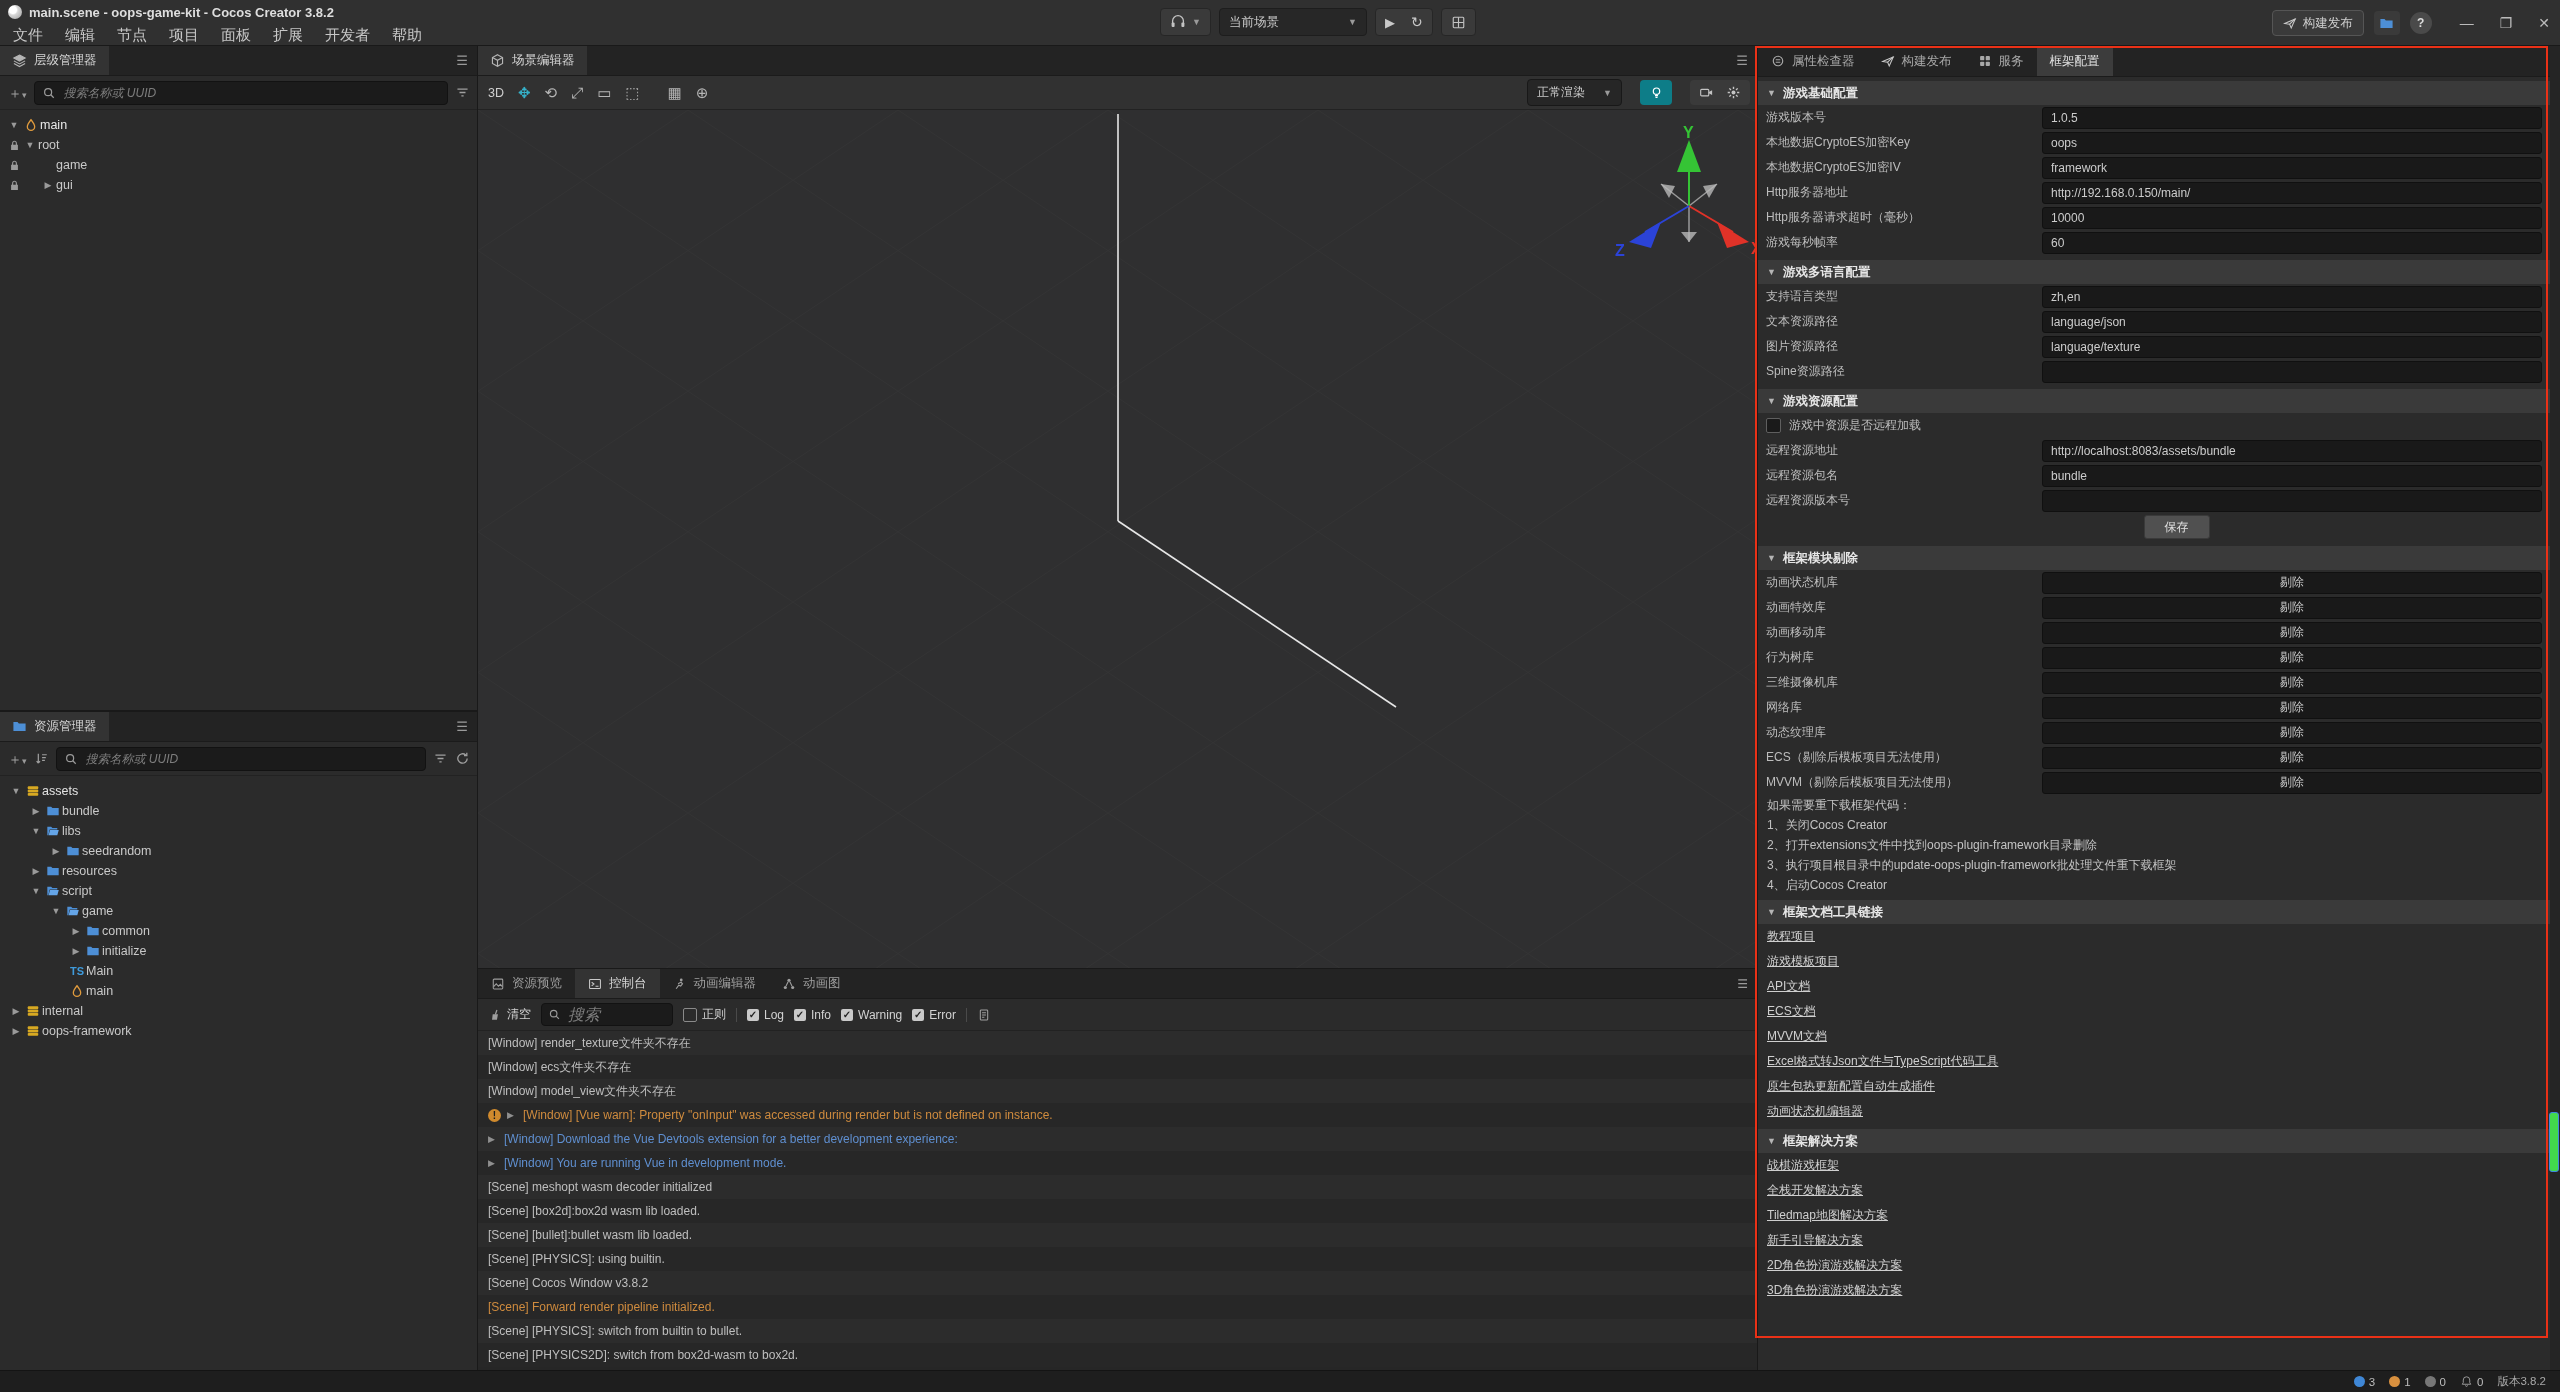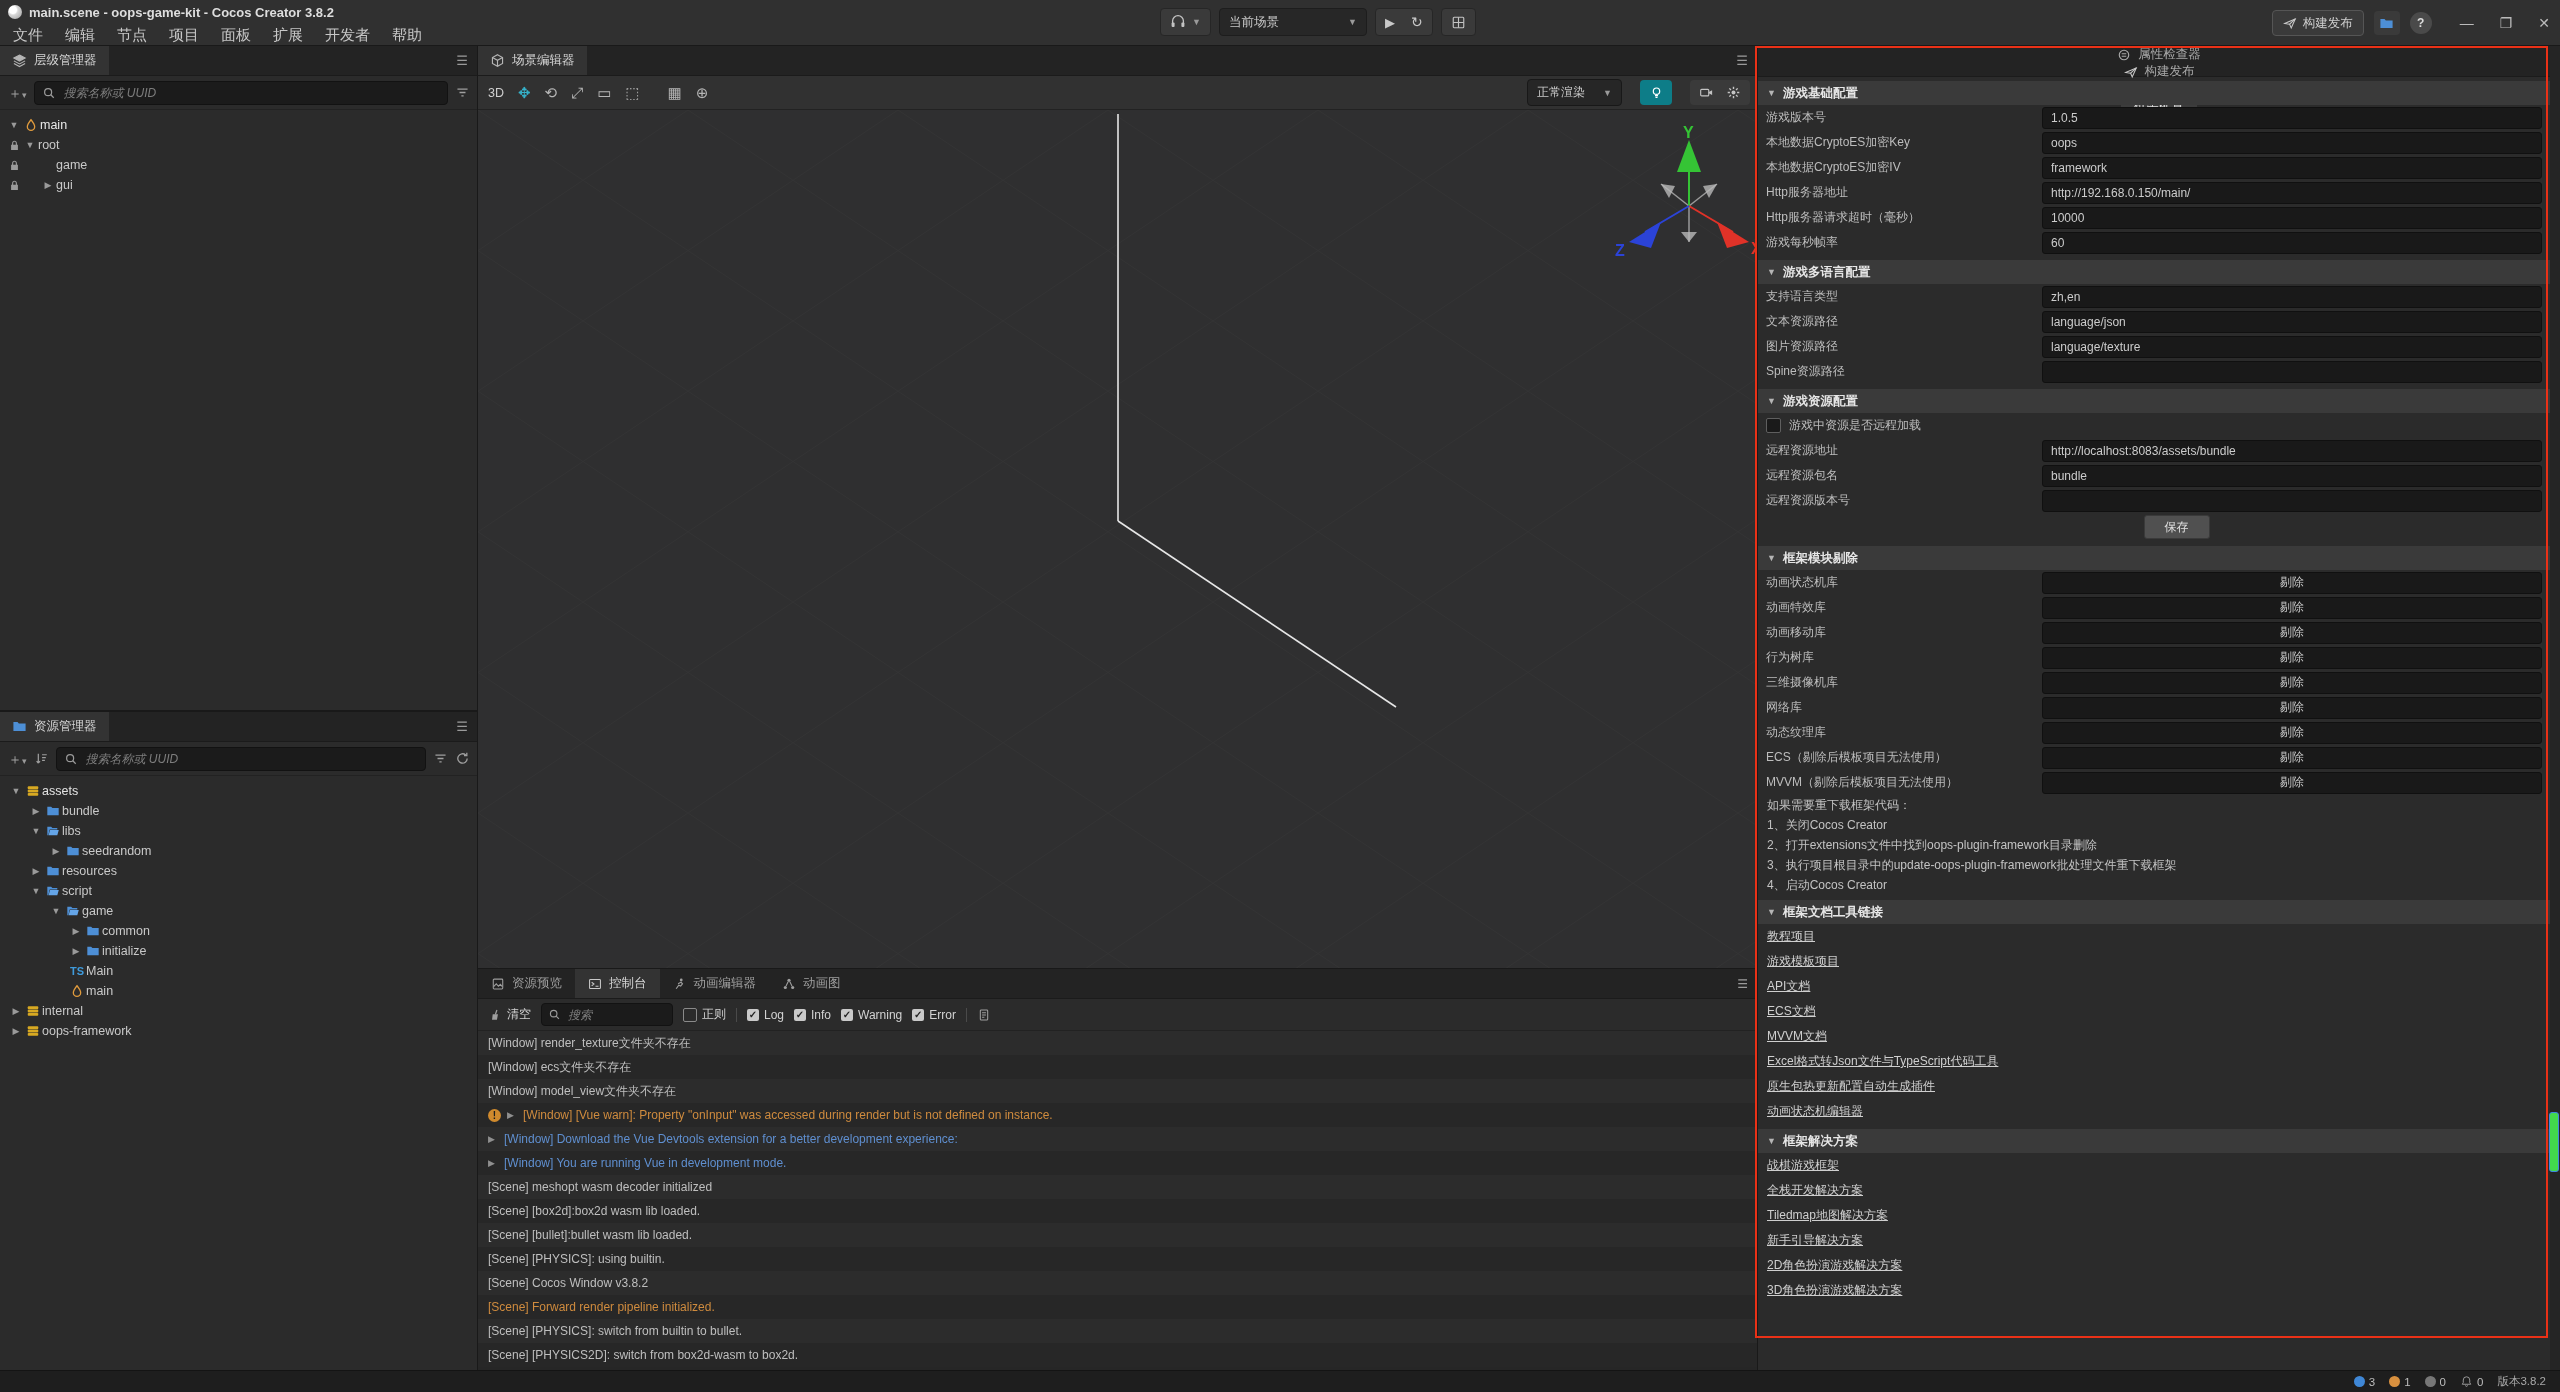--- a/index.html
+++ b/index.html
@@ -49,37 +49,37 @@
   .rendersel{height:25px;background:#262626;border:1px solid #181818;border-radius:4px;display:flex;align-items:center;gap:18px;padding:0 9px;color:#c9c9c9;}
   .bulbbtn{width:32px;height:25px;border-radius:4px;background:#0d7d88;display:flex;align-items:center;justify-content:center;}
   .grpbtn{height:25px;border-radius:4px;background:#3a3a3a;display:flex;align-items:center;gap:12px;padding:0 9px;color:#c4c4c4;}
   .viewport{position:relative;background:#2f2f30;overflow:hidden;}
   
   .ctabs{height:29px;background:#232323;display:flex;align-items:center;border-bottom:1px solid #1b1b1b;}
   .ctab{height:29px;display:flex;align-items:center;gap:7px;padding:0 13px;color:#9f9f9f;font-size:12.5px;}
   .ctab.active{background:#333333;color:#d8d8d8;}
   .ctoolbar{height:31px;display:flex;align-items:center;gap:10px;padding:0 10px;border-bottom:1px solid #222;background:#2b2b2b;}
   .csearch{width:118px;height:21px;background:#1b1b1b;border:1px solid #121212;border-radius:4px;display:flex;align-items:center;gap:5px;padding:0 6px;}
-  .csearch input{width:80px;background:transparent;border:none;outline:none;color:#22c55e;font-size:12px;font-style:italic;font-family:"Liberation Sans",sans-serif;}
+  .csearch input{width:80px;background:transparent;border:none;outline:none;color:#22c55e;font-size:16px;font-style:italic;font-family:"Liberation Sans",sans-serif;}
   .csearch input::placeholder{color:#7d7d7d;}
   .cb{width:12px;height:12px;border-radius:2px;background:#c9c9c9;color:#222;font-size:10px;font-weight:bold;display:flex;align-items:center;justify-content:center;flex:none;}
   .cb.empty{background:transparent;border:1px solid #8a8a8a;}
   .cfl{display:flex;align-items:center;gap:5px;color:#d2d2d2;font-size:12px;}
   .vsep{width:1px;height:14px;background:#4a4a4a;}
   .logs{overflow:hidden;background:#262626;}
   .logrow{height:24px;display:flex;align-items:center;gap:6px;padding:0 10px;font-size:12px;color:#bfbfbf;}
   .logrow:nth-child(odd){background:#2c2c2c;}
   .logrow:nth-child(even){background:#272727;}
   .logrow .lchev{color:#8f8f8f;font-size:9px;width:10px;flex:none;}
   .t-warn{color:#cf8b3e;}
   .t-info{color:#5f8fd0;}
   .t-amber{color:#cf8b3e;}
   .warnbadge{width:13px;height:13px;border-radius:50%;background:#d08a2d;color:#1d1d1d;font-size:10px;font-weight:bold;display:flex;align-items:center;justify-content:center;flex:none;}
   
-  .itabs{height:30px;background:#232323;display:flex;align-items:center;border-bottom:1px solid #1b1b1b;flex-direction:column;}
+  .itabs{height:30px;background:#232323;display:flex;align-items:center;border-bottom:1px solid #1b1b1b;}
   .itab{height:30px;display:flex;align-items:center;gap:7px;padding:0 13px;color:#a8a8a8;font-size:12.5px;}
   .itab.active{background:#3c3c3c;color:#e2e2e2;}
   .icontent{position:absolute;left:0;top:30px;right:10px;bottom:0;overflow:hidden;}
   .sect{height:24px;margin-top:5px;background:#3a3a3a;display:flex;align-items:center;gap:7px;padding:0 9px;color:#e6e6e6;font-weight:bold;font-size:12.5px;}
   .sect .chev{color:#b5b5b5;}
   .irow{height:25px;display:flex;align-items:center;padding:0 8px;}
   .ilbl{width:276px;flex:none;color:#bdbdbd;font-size:12px;}
   .ival{flex:1;height:20px;background:#191919;border:1px solid #101010;border-radius:3px;color:#cccccc;font-size:12px;font-family:"Liberation Sans",sans-serif;padding:0 8px;outline:none;}
   .modbox{flex:1;height:20px;background:#191919;border:1px solid #101010;border-radius:3px;display:flex;align-items:center;justify-content:center;color:#c9c9c9;font-size:12px;}
   .ckb{width:13px;height:13px;background:#1a1a1a;border:1px solid #5f5f5f;border-radius:2px;flex:none;margin-right:8px;}

